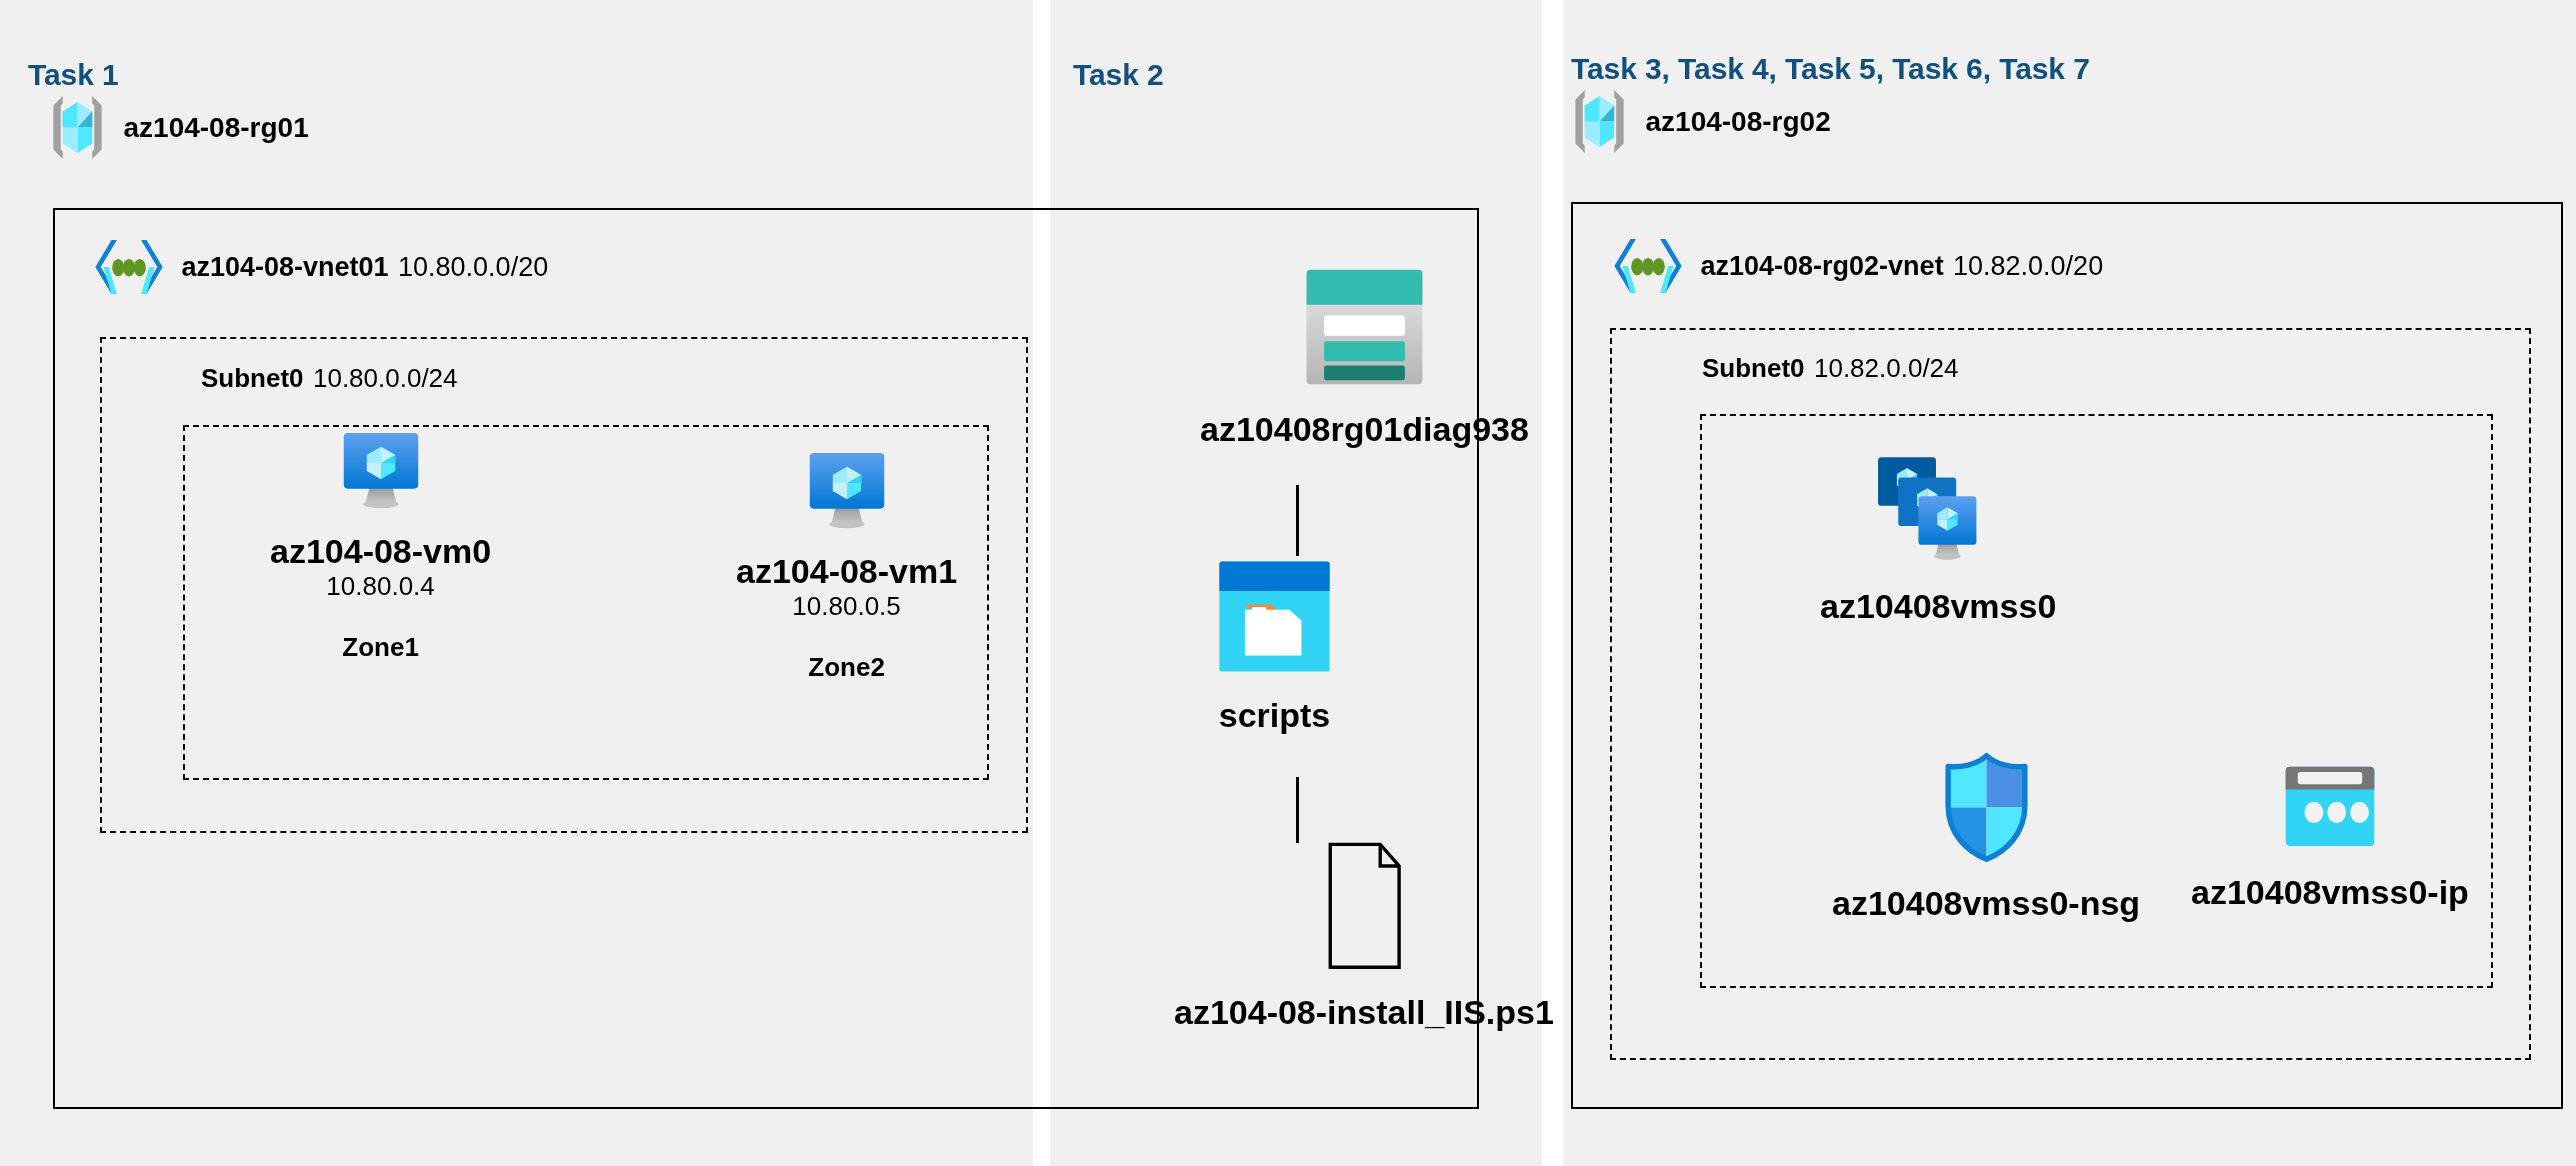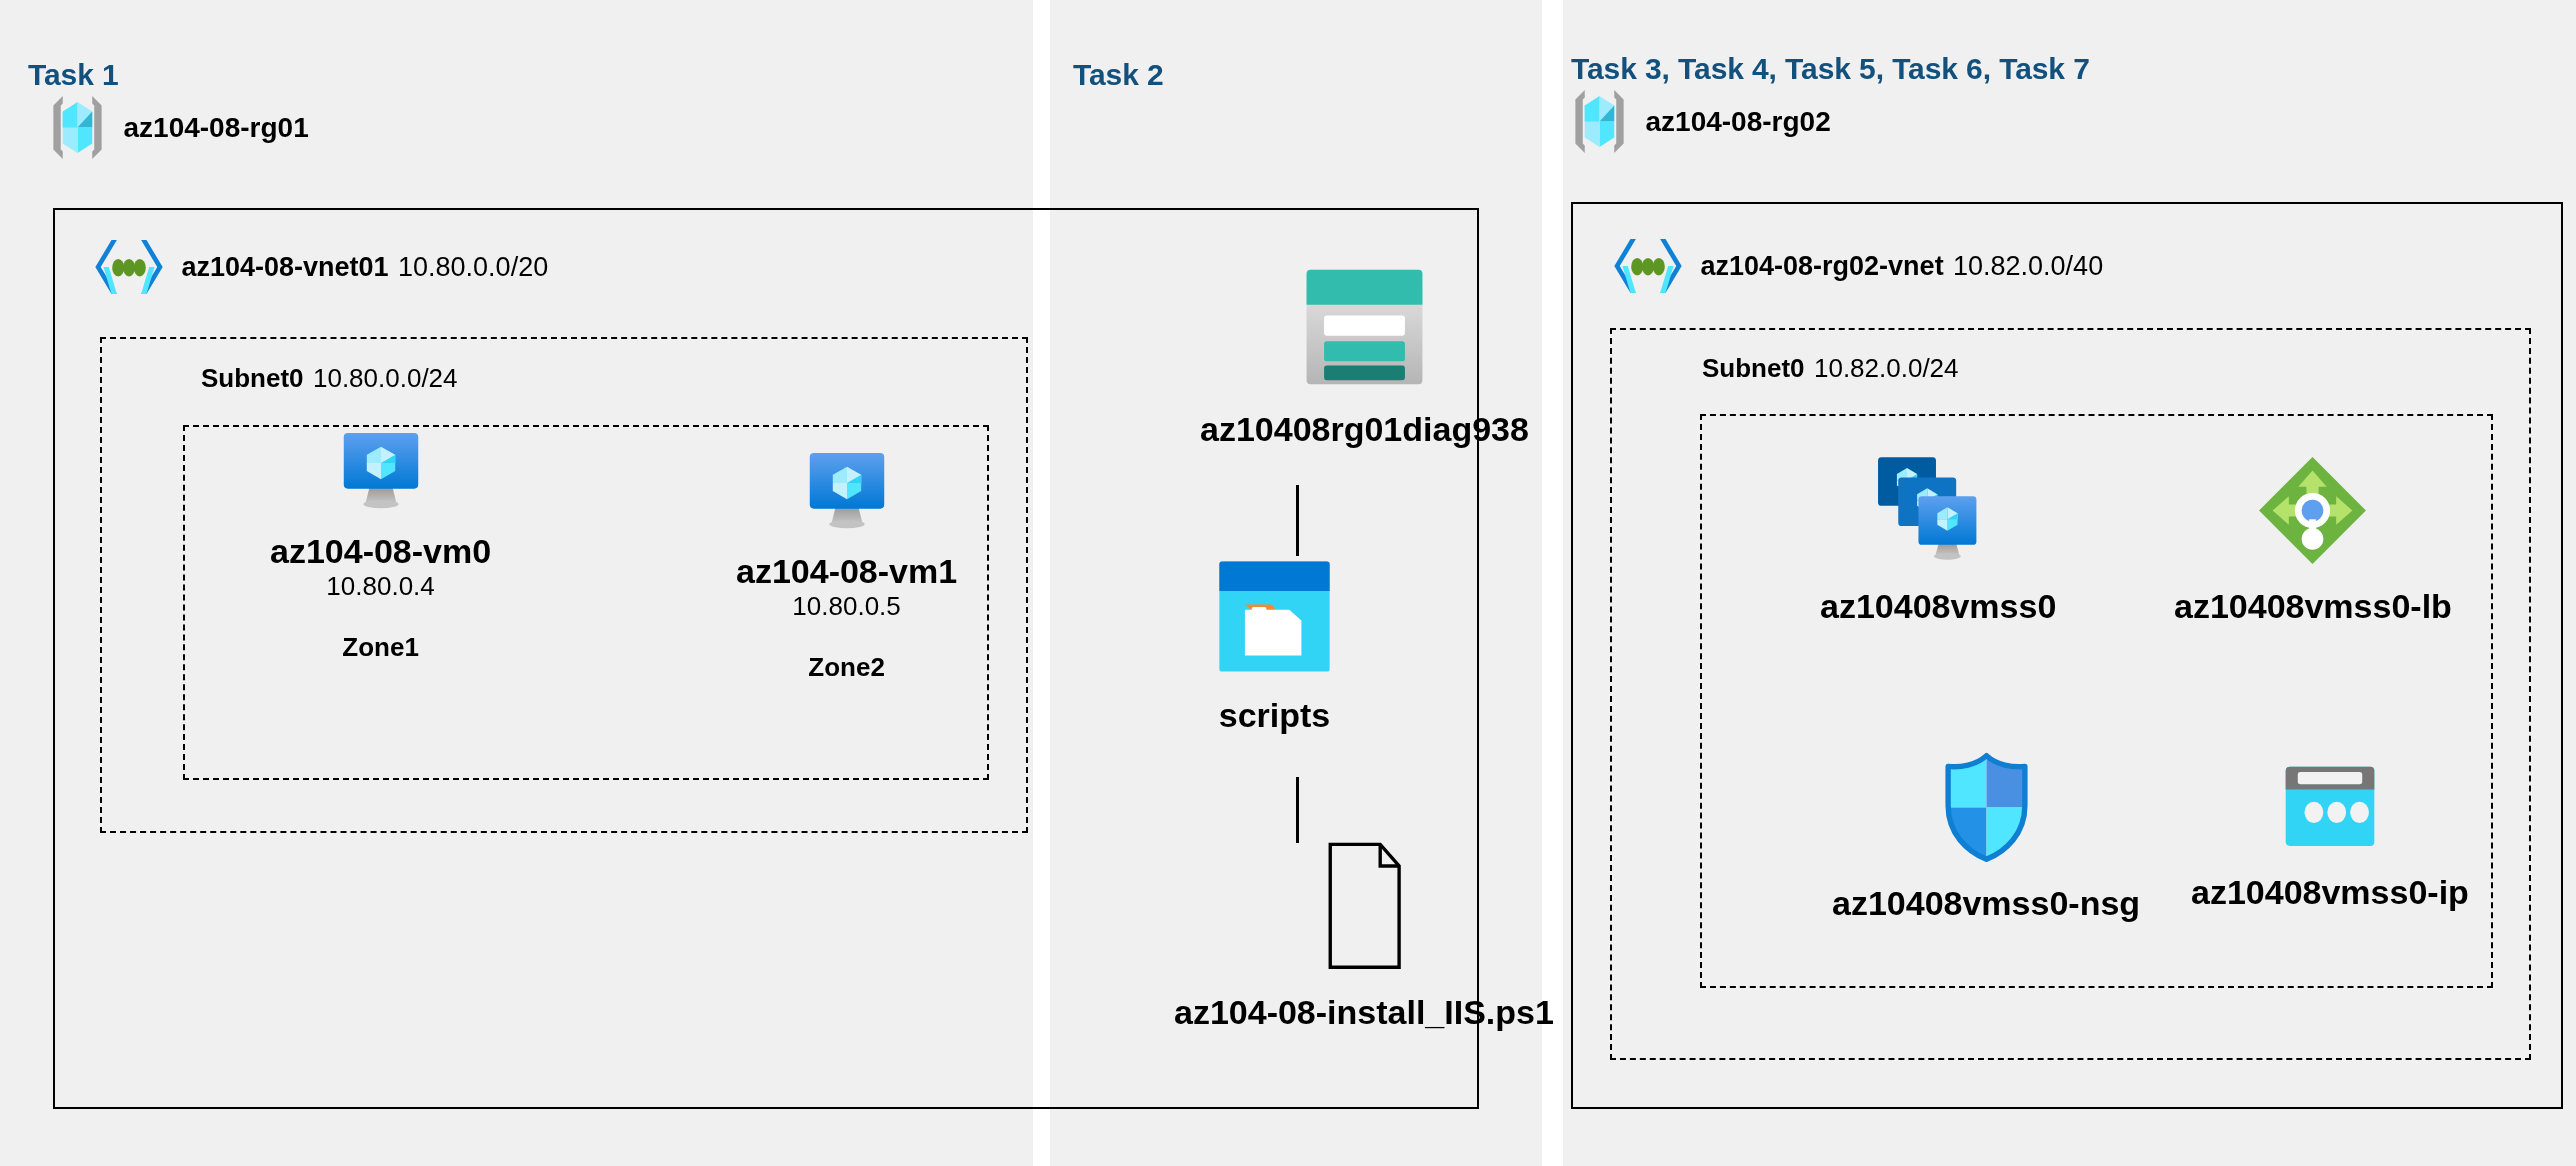--- a/index.html
+++ b/index.html
@@ -277,21 +277,21 @@
         <path d="M70 6 L94 46 L70 86 L78 86 L102 46 L78 6 Z" fill="#0f82d8"></path>
         <path d="M22 46 L34 86 L26 86 L14 46 Z" fill="#50e6ff"></path>
         <path d="M82 46 L70 86 L78 86 L90 46 Z" fill="#50e6ff"></path>
         <ellipse cx="36" cy="47" rx="9" ry="13" fill="#5e9624"></ellipse>
         <ellipse cx="52" cy="47" rx="9" ry="13" fill="#5e9624"></ellipse>
         <ellipse cx="68" cy="47" rx="9" ry="13" fill="#5e9624"></ellipse>
       </svg>
     </span>
     <span style="display:flex;align-items:flex-start;">
       <span class="vnet-name">az104-08-rg02-vnet</span>
-      <span class="vnet-cidr">10.82.0.0/40</span>
+      <span class="vnet-cidr">10.82.0.0/20</span>
     </span>
   </div>
 
   <div class="dashed-box" id="subnet0-b-box"></div>
   <div class="subnet-title" id="subnet0-b-title">
     <b>Subnet0</b><span class="cidr">10.82.0.0/24</span>
   </div>
 
   <div class="dashed-box" id="res-group-b-box"></div>
 
@@ -329,35 +329,20 @@
         <polygon points="109,80 124,89 124,98 109,98" fill="#c3f1ff"></polygon>
         <polygon points="109,80 94,89 94,98 109,98" fill="#9cebff"></polygon>
         <polygon points="124,89 124,98 109,98" fill="#32d4f5"></polygon>
         <polygon points="109,115 124,106 124,98 109,98" fill="#50e6ff"></polygon>
         <polygon points="109,115 94,106 94,98 109,98" fill="#c3f1ff"></polygon>
       </svg>
     </span>
     <span class="lbl">az10408vmss0</span>
   </div>
 
-  <div class="node" id="lb-node">
-    <span class="icon-wrap mb26">
-      <svg class="icon" width="115" height="115" viewBox="0 0 170 170">
-        <polygon points="85,6 164,85 85,164 6,85" fill="#6cb33f"></polygon>
-        <path d="M85 26 L106 50 L94 50 L94 74 L76 74 L76 50 L64 50 Z" fill="#b4e26b"></path>
-        <path d="M26 85 L50 64 L50 76 L74 76 L74 94 L50 94 L50 106 Z" fill="#b4e26b"></path>
-        <path d="M144 85 L120 106 L120 94 L96 94 L96 76 L120 76 L120 64 Z" fill="#b4e26b"></path>
-        <circle cx="85" cy="85" r="26" fill="#ffffff"></circle>
-        <circle cx="85" cy="85" r="16" fill="#5ea0ef"></circle>
-        <rect x="80" y="98" width="10" height="24" fill="#ffffff"></rect>
-        <circle cx="85" cy="127" r="16" fill="#ffffff"></circle>
-      </svg>
-    </span>
-    <span class="lbl">az10408vmss0-lb</span>
-  </div>
 
   <div class="node" id="nsg-node">
     <span class="icon-wrap mb26">
       <svg class="icon" width="101" height="115" viewBox="0 0 150 170">
         <defs>
           <clipPath id="shieldClip">
             <path d="M75 8 C60 22 36 26 18 24 L18 82 C18 124 46 150 75 162 C104 150 132 124 132 82 L132 24 C114 26 90 22 75 8 Z"></path>
           </clipPath>
         </defs>
         <g clip-path="url(#shieldClip)">

